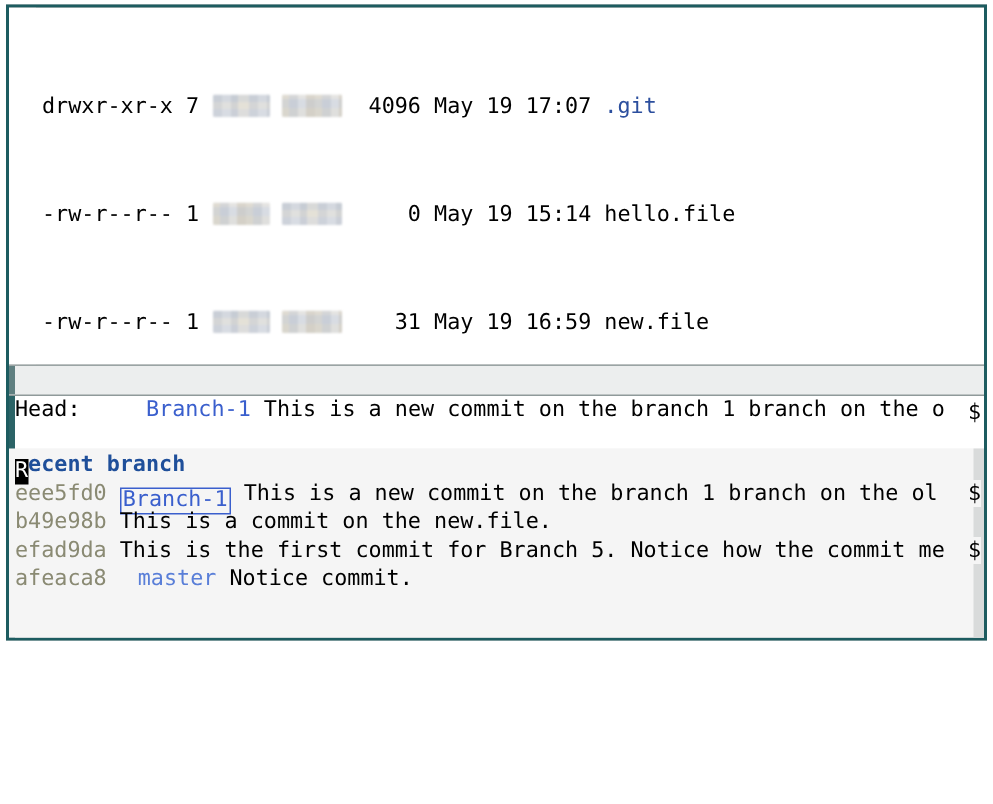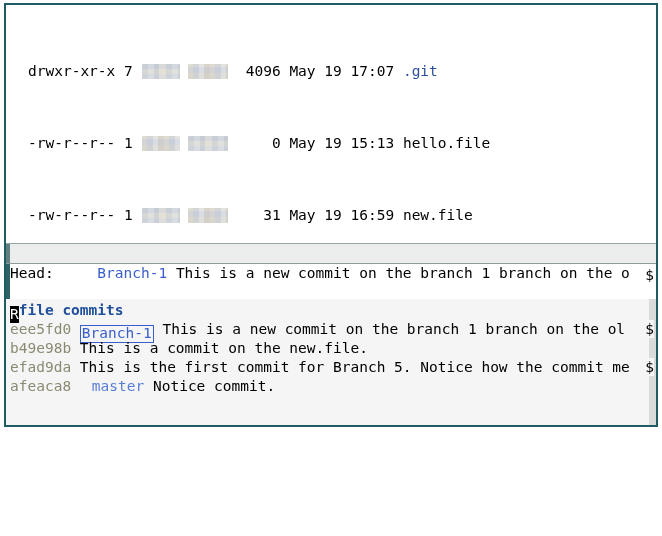--- a/index.html
+++ b/index.html
@@ -212,21 +212,21 @@
 <body>
 
 <div class="frame">
 
   <div class="dired-window">
     <div class="dired-fringe"></div>
     <div class="dired-lines mono">
 
       <div class="dline"><span class="perm">drwxr-xr-x</span> <span>7</span> <span class="blurcell blur-a" style="width:38px"></span> <span class="blurcell blur-b" style="width:40px"></span>  <span>4096</span> <span>May</span> <span>19</span> <span>17:07</span> <span class="dirname">.git</span></div>
 
-      <div class="dline"><span class="perm">-rw-r--r--</span> <span>1</span> <span class="blurcell blur-b" style="width:38px"></span> <span class="blurcell blur-a" style="width:40px"></span>     <span>0</span> <span>May</span> <span>19</span> <span>15:13</span> <span class="filename">hello.file</span></div>
+      <div class="dline"><span class="perm">-rw-r--r--</span> <span>1</span> <span class="blurcell blur-b" style="width:38px"></span> <span class="blurcell blur-a" style="width:40px"></span>     <span>0</span> <span>May</span> <span>19</span> <span>15:14</span> <span class="filename">hello.file</span></div>
 
       <div class="dline"><span class="perm">-rw-r--r--</span> <span>1</span> <span class="blurcell blur-a" style="width:38px"></span> <span class="blurcell blur-b" style="width:40px"></span>    <span>31</span> <span>May</span> <span>19</span> <span>16:59</span> <span class="filename">new.file</span></div>
 
       
 
       
 
     </div>
   </div>
 
@@ -248,21 +248,21 @@
   <div class="magit-window">
     <div class="magit-head-strip"></div>
     <div class="magit-left-edge"></div>
 
     <div class="mline mono" style="top:0"><span class="label-head">Head:</span><span>     </span><span class="branch-name">Branch-1</span> <span class="msg">This is a new commit on the branch 1 branch on the o</span></div>
     <div class="contline mono cont-white" style="top:2px">$</div>
 
     <div class="magit-body">
       <div class="rightstrip"></div>
 
-      <div class="mline mono" style="top:2px"><span class="cursor-block">R</span><span class="section-head">file commits</span></div>
+      <div class="mline mono" style="top:2px"><span class="cursor-block">R</span><span class="section-head">ecent branch</span></div>
 
       <div class="mline mono" style="top:21px"><span class="hash">eee5fd0</span> <span class="branch-box">Branch-1</span> <span class="msg">This is a new commit on the branch 1 branch on the ol</span></div>
       <div class="contline mono" style="top:21px">$</div>
 
       <div class="mline mono" style="top:40px"><span class="hash">b49e98b</span> <span class="msg">This is a commit on the new.file.</span></div>
 
       <div class="mline mono" style="top:59px"><span class="hash">efad9da</span> <span class="msg">This is the first commit for Branch 5. Notice how the commit me</span></div>
       <div class="contline mono" style="top:59px">$</div>
 
       <div class="mline mono" style="top:78px"><span class="hash">afeaca8</span> <span class="ref-plain">master</span> <span class="msg">Notice commit.</span></div>

